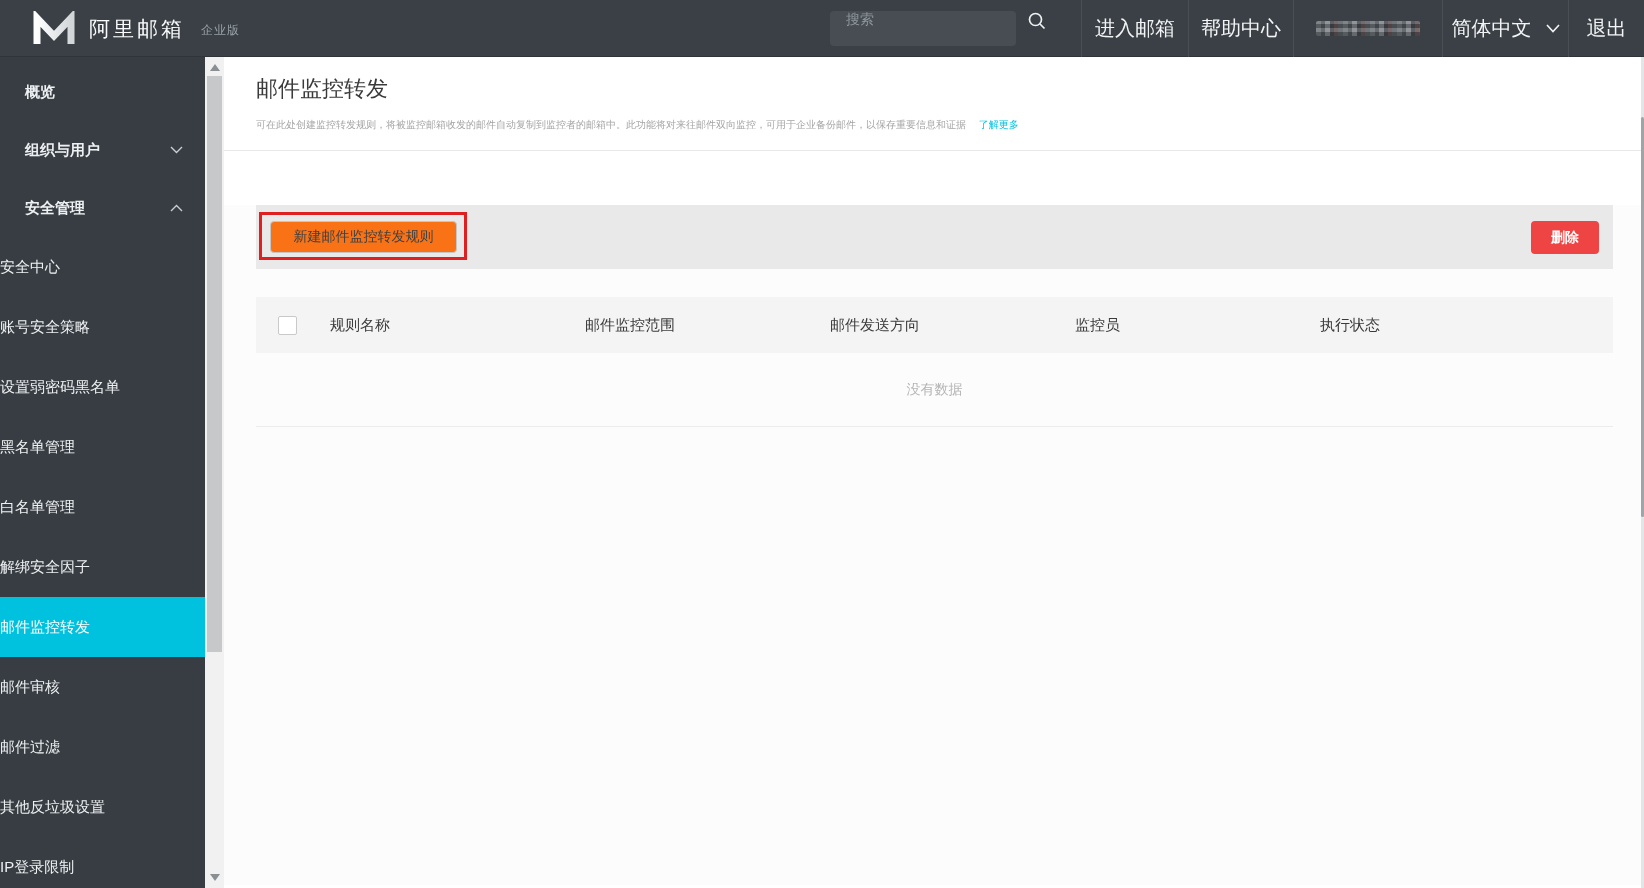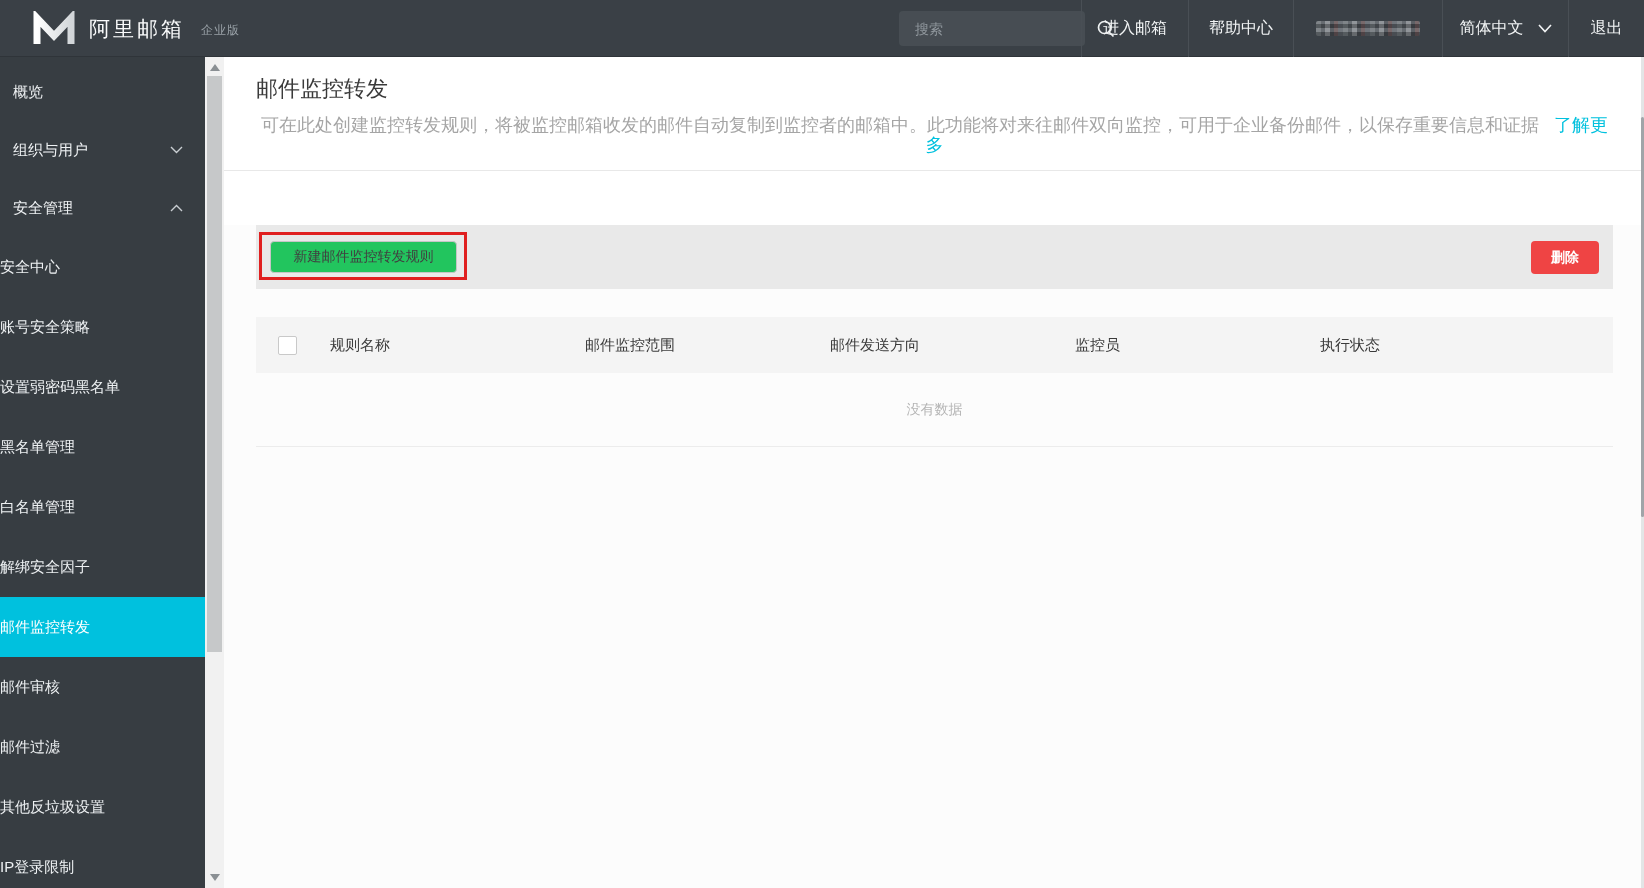--- a/index.html
+++ b/index.html
@@ -8,68 +8,68 @@
   .page { position:relative; width:1644px; height:888px; overflow:hidden; }
 
   
   .topbar { position:absolute; left:0; top:0; width:1644px; height:57px;
             background:#3a4046; border-bottom:1px solid #2f3439; z-index:20; }
   .logo-area { position:absolute; left:33px; top:0; height:57px; display:flex; align-items:center;font-family:Liberation Serif, serif; }
   .logo-m { width:44px; height:36px; margin-right:12px; }
   .logo-text { color:#fafbfc; font-size:21px; letter-spacing:3px; }
   .logo-badge { color:#9aa2a8; font-size:12px; margin-left:16px; margin-top:4px; letter-spacing:1px; }
 
-  .search-box { position:absolute; left:899px; top:11px; width:186px; height:35px;
-                background:#474d53; border-radius:4px; display:flex; align-items:center; }
+  .search-box { position:absolute; left:830px; top:11px; width:186px; height:35px;
+                background:#474d53; border-radius:4px; display:flex; align-items:flex-start; }
   .search-input { flex:1; background:transparent; border:none; outline:none; color:#dfe3e6;
                   font-size:14px; padding:0 0 0 16px; font-family:inherit; }
   .search-input::placeholder { color:#8f969c; }
   .search-icon { margin-right:14px; flex:0 0 auto; }
 
   .topnav { position:absolute; right:0; top:0; height:57px; display:flex; }
   .topnav-item { height:57px; display:flex; align-items:center; justify-content:center;
-                 border-left:1px solid #494f55; color:#f2f4f5; font-size:16px; cursor:pointer; }
+                 border-left:1px solid #494f55; color:#f2f4f5; font-size:20px; cursor:pointer; }
   .tn-enter { width:107px; } .tn-help { width:105px; } .tn-account { width:149px; }
   .tn-lang { width:126px; gap:14px; } .tn-logout { width:76px; }
   .blur-name { width:104px; height:15px; border-radius:2px; opacity:.9;
     background:
       repeating-linear-gradient(90deg,#777d82 0 5px,#575d63 5px 9px,#8d9297 9px 14px,#4a4f55 14px 18px,#6d5a5c 18px 22px,#636970 22px 27px),
       repeating-linear-gradient(0deg,rgba(0,0,0,.25) 0 4px,rgba(255,255,255,.12) 4px 8px);
     background-blend-mode:overlay; }
 
   
   .sidebar { position:absolute; left:0; top:57px; width:205px; height:831px;
              background:#373d42; padding-top:6px; z-index:10; }
   .side-item { position:relative; display:flex; align-items:center; color:#eef1f3;
                font-size:15px; cursor:pointer; }
-  .side-item.top { height:58px; padding-left:13px; }
+  .side-item.top { height:58px; padding-left:25px;font-weight:bold; }
   .side-item.sub { height:60px; }
   .side-item.active { background:#00c1de; color:#ffffff; }
   .side-chevron { position:absolute; right:22px; top:50%; margin-top:-4px; }
 
   
   .side-scrollbar { position:absolute; left:205px; top:57px; width:19px; height:831px;
                     background:#f1f1f1; z-index:11; }
   .sb-arrow-up, .sb-arrow-down { position:absolute; left:50%; transform:translateX(-50%);
                     width:0; height:0; border-left:5px solid transparent; border-right:5px solid transparent; }
   .sb-arrow-up   { top:7px; border-bottom:7px solid #8a8f93; }
   .sb-arrow-down { bottom:7px; border-top:7px solid #8a8f93; }
   .sb-thumb { position:absolute; left:2px; top:19px; width:15px; height:576px; background:#c6c8c9; }
 
   
   .main { position:absolute; left:224px; top:57px; width:1420px; height:831px; background:#ffffff; }
   .main-header { padding:16px 31px 15px 32px; border-bottom:1px solid #e8e8e8; background:#fff; }
   .page-title { font-size:22px; line-height:32px; color:#3a3a3a; font-weight:500; }
-  .page-desc { margin-top:10px; font-size:18px; line-height:20px; color:#a5a5a5;text-align:center; }
+  .page-desc { margin-top:10px; font-size:10px; line-height:20px; color:#a5a5a5; }
   .learn-more { color:#00c1de; margin-left:10px; text-decoration:none; cursor:pointer; }
   .main-body { padding:0 31px 0 32px; background:#fcfcfc; height:680px; }
 
   .toolbar { position:relative; margin-top:54px; height:64px; background:#e9e9e9; }
   .btn-create { position:absolute; left:14px; top:16px; width:187px; height:32px;
-                background:#22c55e; border:1px solid #c6c6c6; border-radius:4px;
+                background:#f97316; border:1px solid #c6c6c6; border-radius:4px;
                 font-size:14px; color:#404040; font-family:inherit; cursor:pointer; }
   .annotation-rect { position:absolute; left:3px; top:7px; width:208px; height:48px;
                      border:3px solid #e02020; pointer-events:none; z-index:5; }
   .btn-delete { position:absolute; right:14px; top:16px; width:68px; height:33px;
                 background:#ef4444; border:none; border-radius:4px; color:#fff;
                 font-size:14px; font-family:inherit; cursor:pointer;font-weight:bold; }
 
   .table-header { margin-top:28px; height:56px; background:#f4f4f4;
                   display:grid; grid-template-columns:74px 255px 245px 245px 245px 1fr;
                   align-items:center; }

